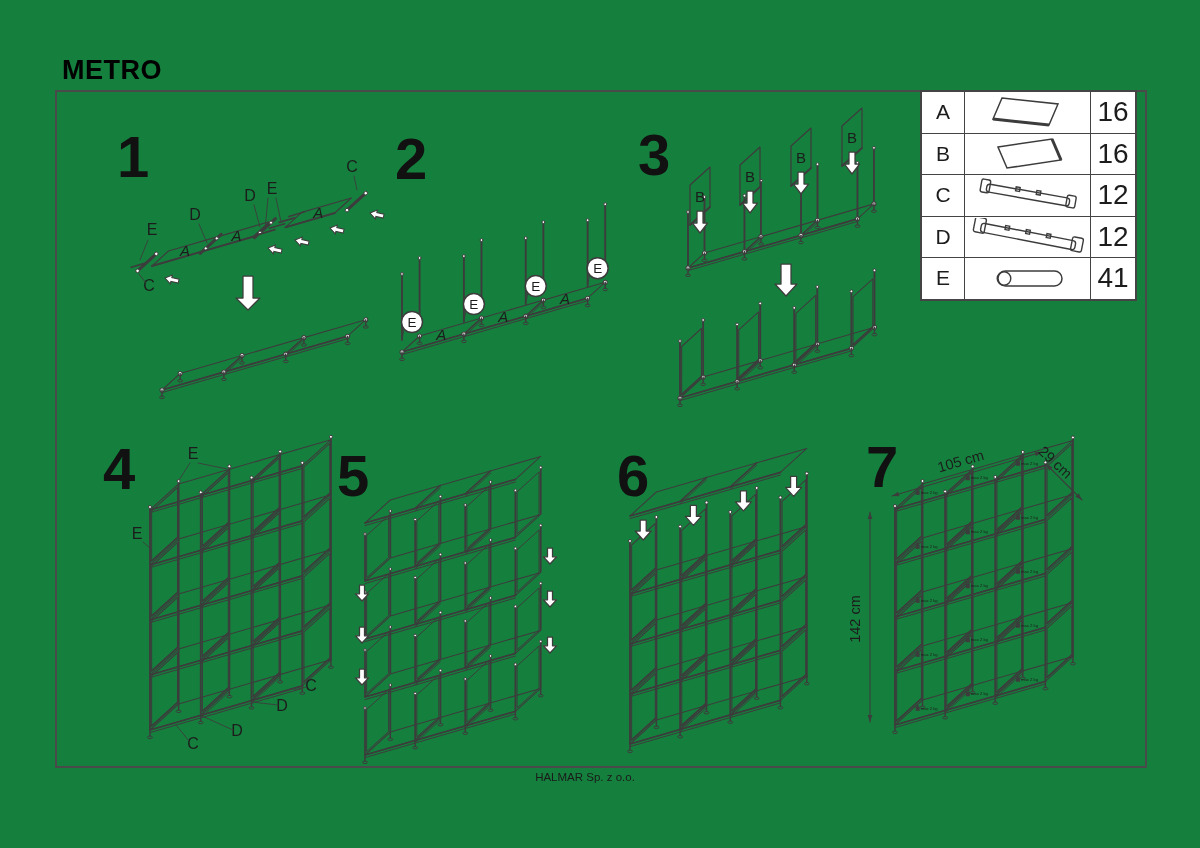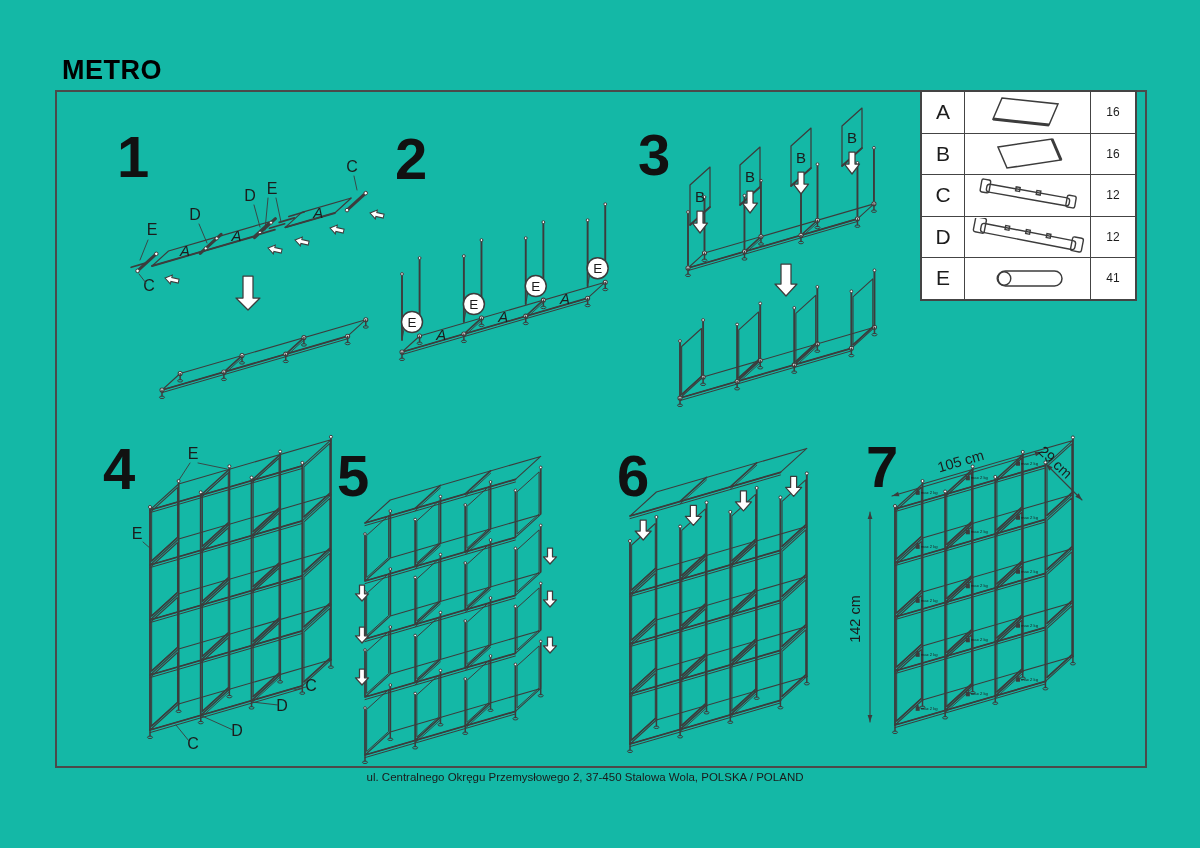--- a/index.html
+++ b/index.html
@@ -1,31 +1,31 @@
 <!DOCTYPE html>
 <html><head>
 <meta charset="utf-8">
 <style>
   html,body{margin:0;padding:0;background:#fff;}
-  .page{position:relative;width:1200px;height:848px;background:#14b8a6;overflow:hidden;
+  .page{position:relative;width:1200px;height:848px;background:#15803d;overflow:hidden;
         font-family:"Liberation Sans",sans-serif;}
   .title{position:absolute;left:62px;top:55px;font-size:27px;font-weight:bold;color:#000;
          letter-spacing:.5px;}
   .frame{position:absolute;left:55px;top:90px;width:1088px;height:674px;border:2px solid #4a4a4a;}
   .step-num{position:absolute;font-size:58px;font-weight:bold;color:#111;line-height:1;}
   svg.diagram{position:absolute;overflow:visible;}
   .parts-table{position:absolute;left:920px;top:90px;width:213px;border:2px solid #444;
                border-bottom-width:2px;background:#fff;}
   .pt-row{display:flex;height:40.5px;border-bottom:1.5px solid #444;}
   .pt-row:last-child{border-bottom:none;}
   .pt-letter{width:42px;border-right:1.5px solid #444;display:flex;align-items:center;
              justify-content:center;font-size:21px;color:#1c1c1c;}
   .pt-icon{width:125px;border-right:1.5px solid #444;display:flex;align-items:center;
            justify-content:center;}
-  .pt-qty{flex:1;display:flex;align-items:center;justify-content:center;font-size:12px;color:#1c1c1c;}
+  .pt-qty{flex:1;display:flex;align-items:center;justify-content:center;font-size:28px;color:#1c1c1c;}
   .footer{position:absolute;left:0;top:770px;width:1170px;text-align:center;font-size:11.5px;
           color:#1a1a1a;line-height:14px;}
 </style>
 </head>
 <body>
 
 <div class="page">
   <div class="title">METRO</div>
   <div class="frame"></div>
 
@@ -885,15 +885,15 @@
         <svg width="120" height="38" viewBox="0 0 120 38">
           <rect x="30" y="12" width="64" height="15" rx="7.5" fill="none" stroke="#3c3c3c" stroke-width="1.5"></rect>
           <circle cx="36" cy="19.5" r="6.8" fill="none" stroke="#3c3c3c" stroke-width="1.4"></circle>
         </svg>
       </div>
       <div class="pt-qty">41</div>
     </div>
   </div>
 
   <div class="footer">
-    <div>ul. Centralnego Okręgu Przemysłowego 2, 37-450 Stalowa Wola, POLSKA / POLAND</div>
+    <div>HALMAR Sp. z o.o.</div>
   </div>
 </div>
 
 </body></html>

